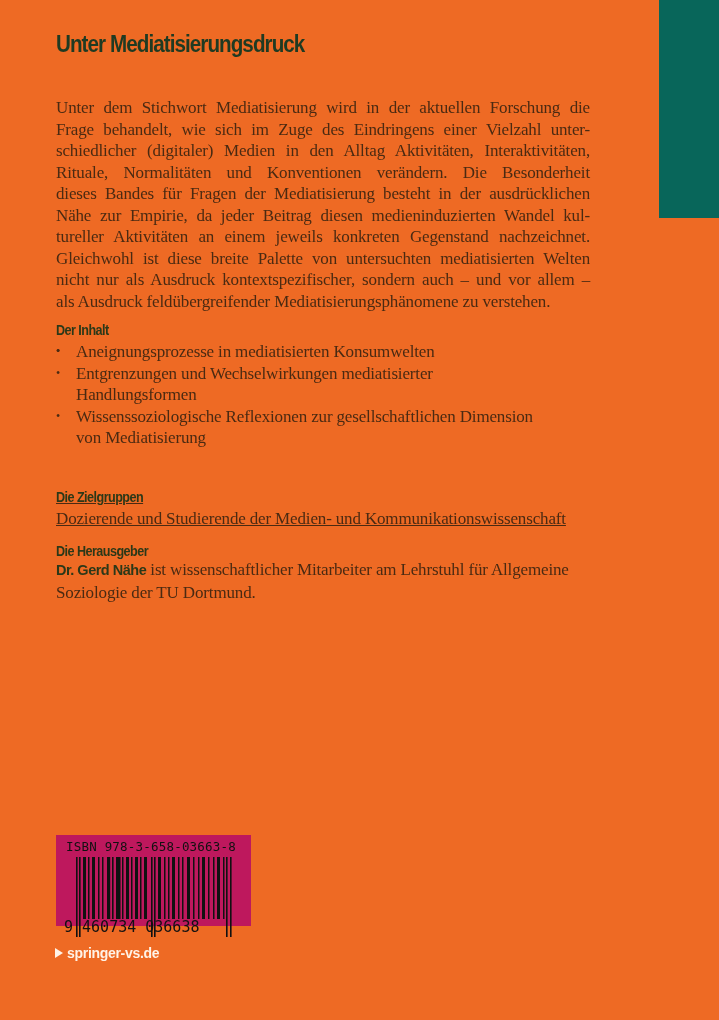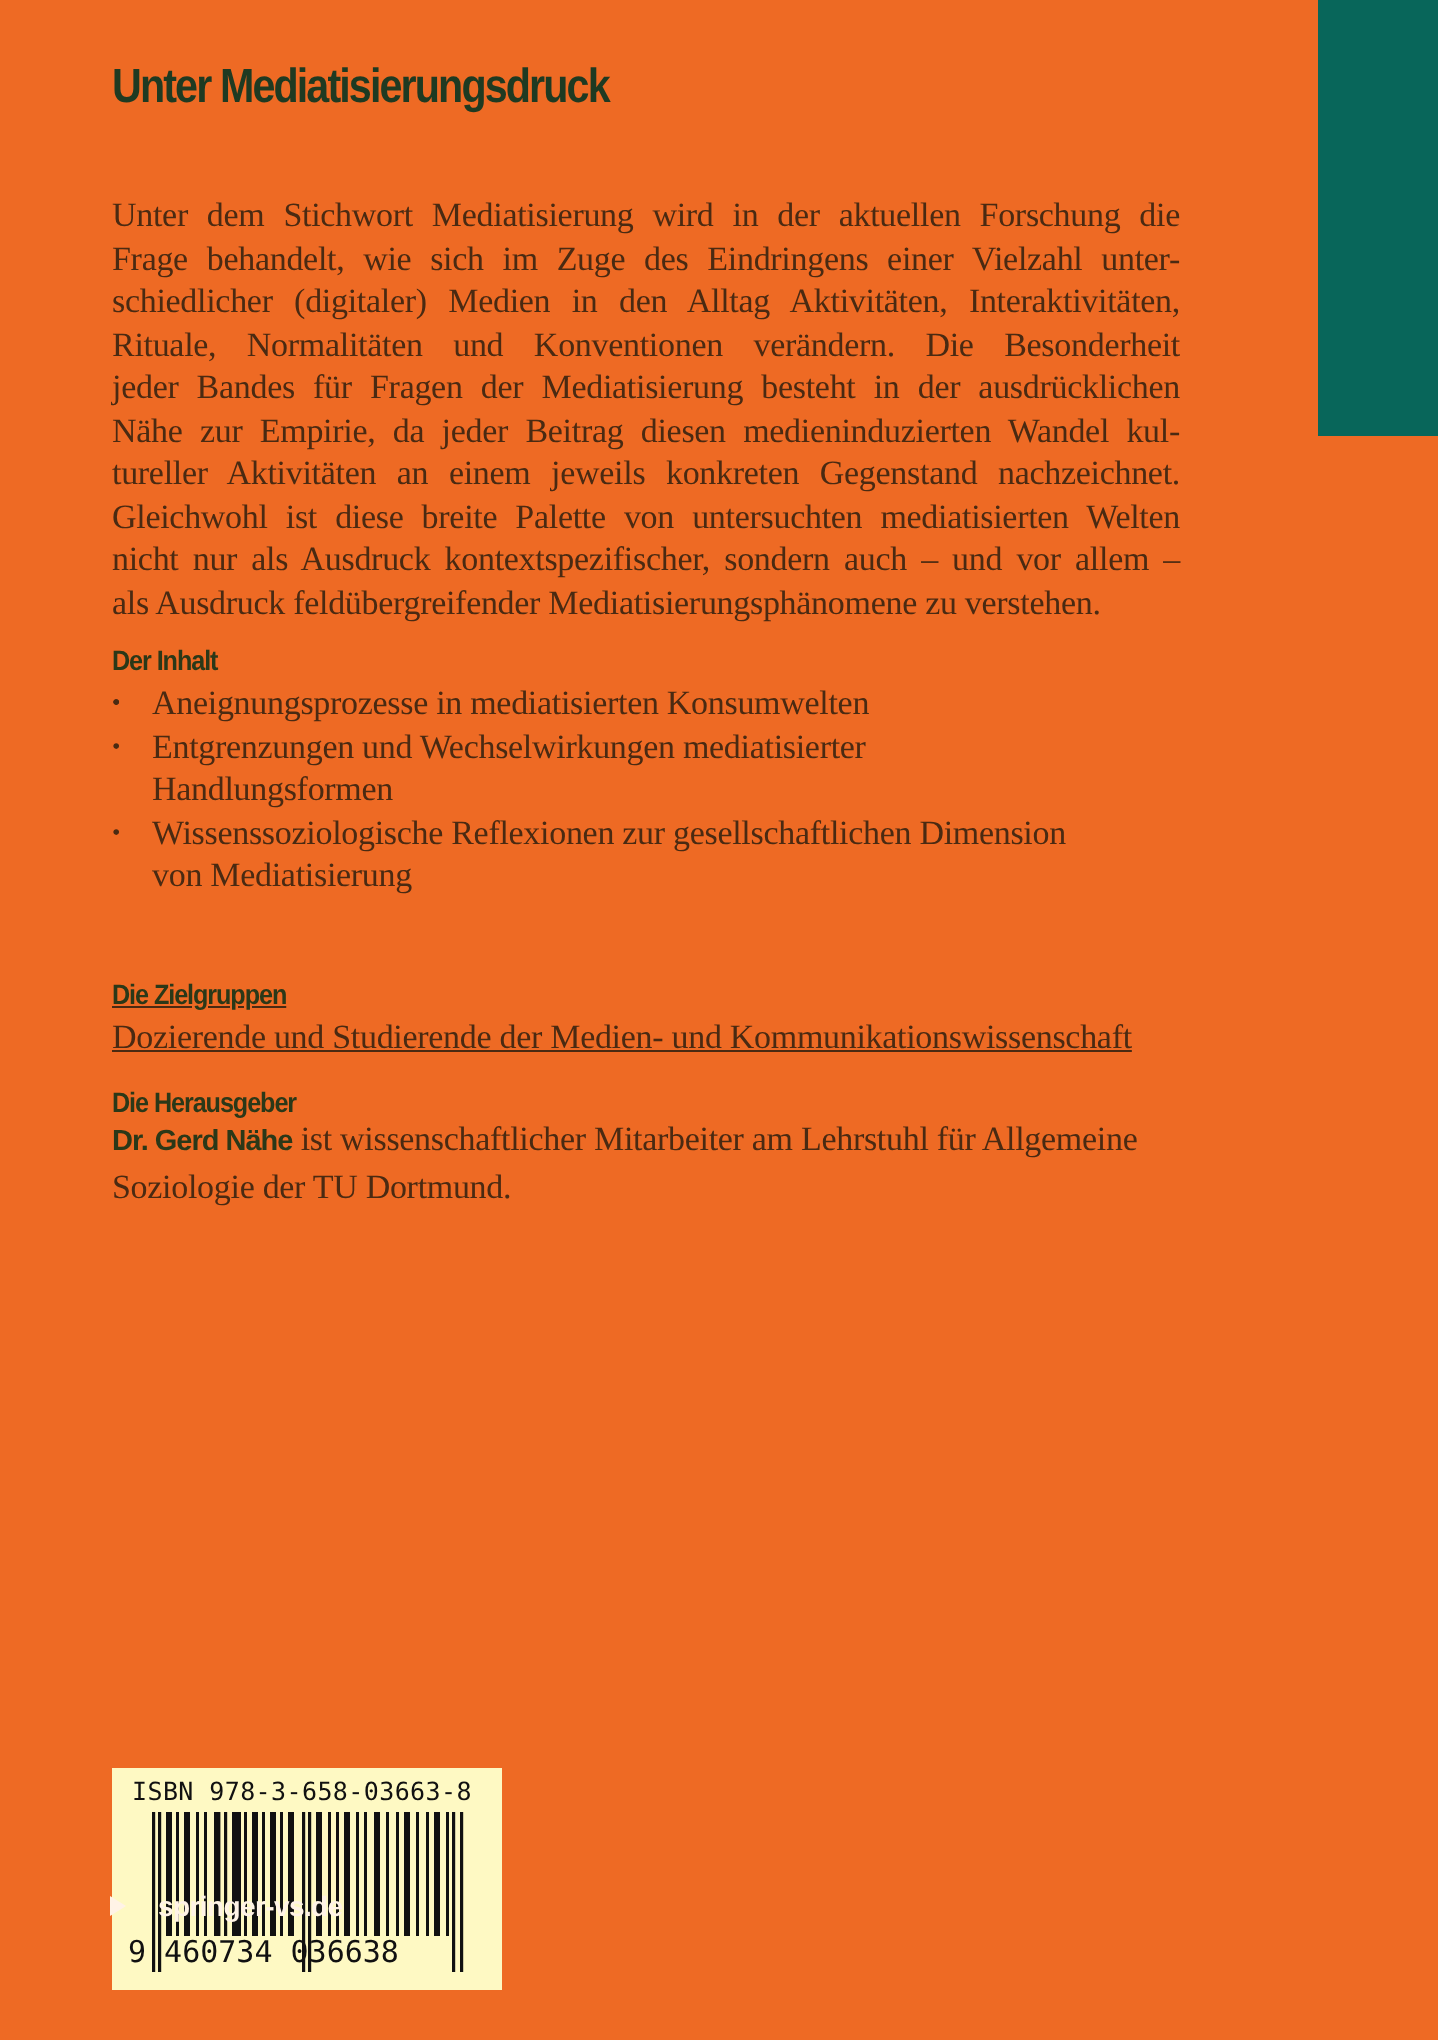--- a/index.html
+++ b/index.html
@@ -36,59 +36,59 @@
     .list { list-style: none; margin: 0; padding: 0; font-size: 17px; line-height: 21.5px; letter-spacing: -0.15px; }
     .list li { position: relative; padding-left: 20px; }
     .list li .bullet { position: absolute; left: 0; top: 0; font-size: 12px; }
     .text17 { font-size: 17px; line-height: 21.5px; letter-spacing: -0.15px; }
     .bold-name {
       font-family: "Liberation Sans", "DejaVu Sans", sans-serif;
       font-weight: bold; font-size: 14.5px; letter-spacing: -0.5px; color: #2b3818;
     }
     .justify-ln { display: block; text-align: justify; text-align-last: justify; white-space: nowrap; }
     .barcode-box {
-      position: absolute; left: 56px; top: 884px; width: 195px; height: 111px;
-      background: #fef9c3;
+      position: absolute; left: 56px; top: 835px; width: 195px; height: 91px;
+      background: #be185d;
     }
     .isbn-text {
       position: absolute; left: 10px; top: 4px;
       font-family: "DejaVu Sans Mono", "Liberation Mono", monospace;
       font-size: 12.5px; color: #111; letter-spacing: 0.2px; white-space: nowrap;
     }
     .bars { position: absolute; left: 18px; top: 22px; height: 80px; width: 170px; }
     .bars svg { display: block; }
     .digits {
       position: absolute; left: 8px; top: 83px;
       font-family: "DejaVu Sans Mono", "Liberation Mono", monospace;
       font-size: 15px; color: #111; white-space: nowrap;
     }
     .springer {
       position: absolute; left: 55px; top: 945px;
       font-family: "Liberation Sans", "DejaVu Sans", sans-serif;
       font-weight: bold; font-size: 14px; color: #fff3e6;
-      display: flex; align-items: center; gap: 16px; letter-spacing: -0.3px;
+      display: flex; align-items: center; gap: 4px; letter-spacing: -0.3px;
     }
     .tri {
       width: 0; height: 0; border-left: 8px solid #fff3e6;
       border-top: 5px solid transparent; border-bottom: 5px solid transparent;
     }
   </style>
 </head>
 <body>
 
 <div class="teal-panel"></div>
 
 <h1 class="title" style="margin:0;">Unter Mediatisierungsdruck</h1>
 
 <div class="col para">
   <span class="ln">Unter dem Stichwort Mediatisierung wird in der aktuellen Forschung die</span>
   <span class="ln">Frage behandelt, wie sich im Zuge des Eindringens einer Vielzahl unter-</span>
   <span class="ln">schiedlicher (digitaler) Medien in den Alltag Aktivitäten, Interaktivitäten,</span>
   <span class="ln">Rituale, Normalitäten und Konventionen verändern. Die Besonderheit</span>
-  <span class="ln">jeder Bandes für Fragen der Mediatisierung besteht in der ausdrücklichen</span>
+  <span class="ln">dieses Bandes für Fragen der Mediatisierung besteht in der ausdrücklichen</span>
   <span class="ln">Nähe zur Empirie, da jeder Beitrag diesen medieninduzierten Wandel kul-</span>
   <span class="ln">tureller Aktivitäten an einem jeweils konkreten Gegenstand nachzeichnet.</span>
   <span class="ln">Gleichwohl ist diese breite Palette von untersuchten mediatisierten Welten</span>
   <span class="ln">nicht nur als Ausdruck kontextspezifischer, sondern auch – und vor allem –</span>
   <span class="ln last">als Ausdruck feldübergreifender Mediatisierungsphänomene zu verstehen.</span>
 </div>
 
 <div class="col" style="top:322px;">
   <div class="heading">Der Inhalt</div>
   <ul class="list" style="margin-top:3px;">

